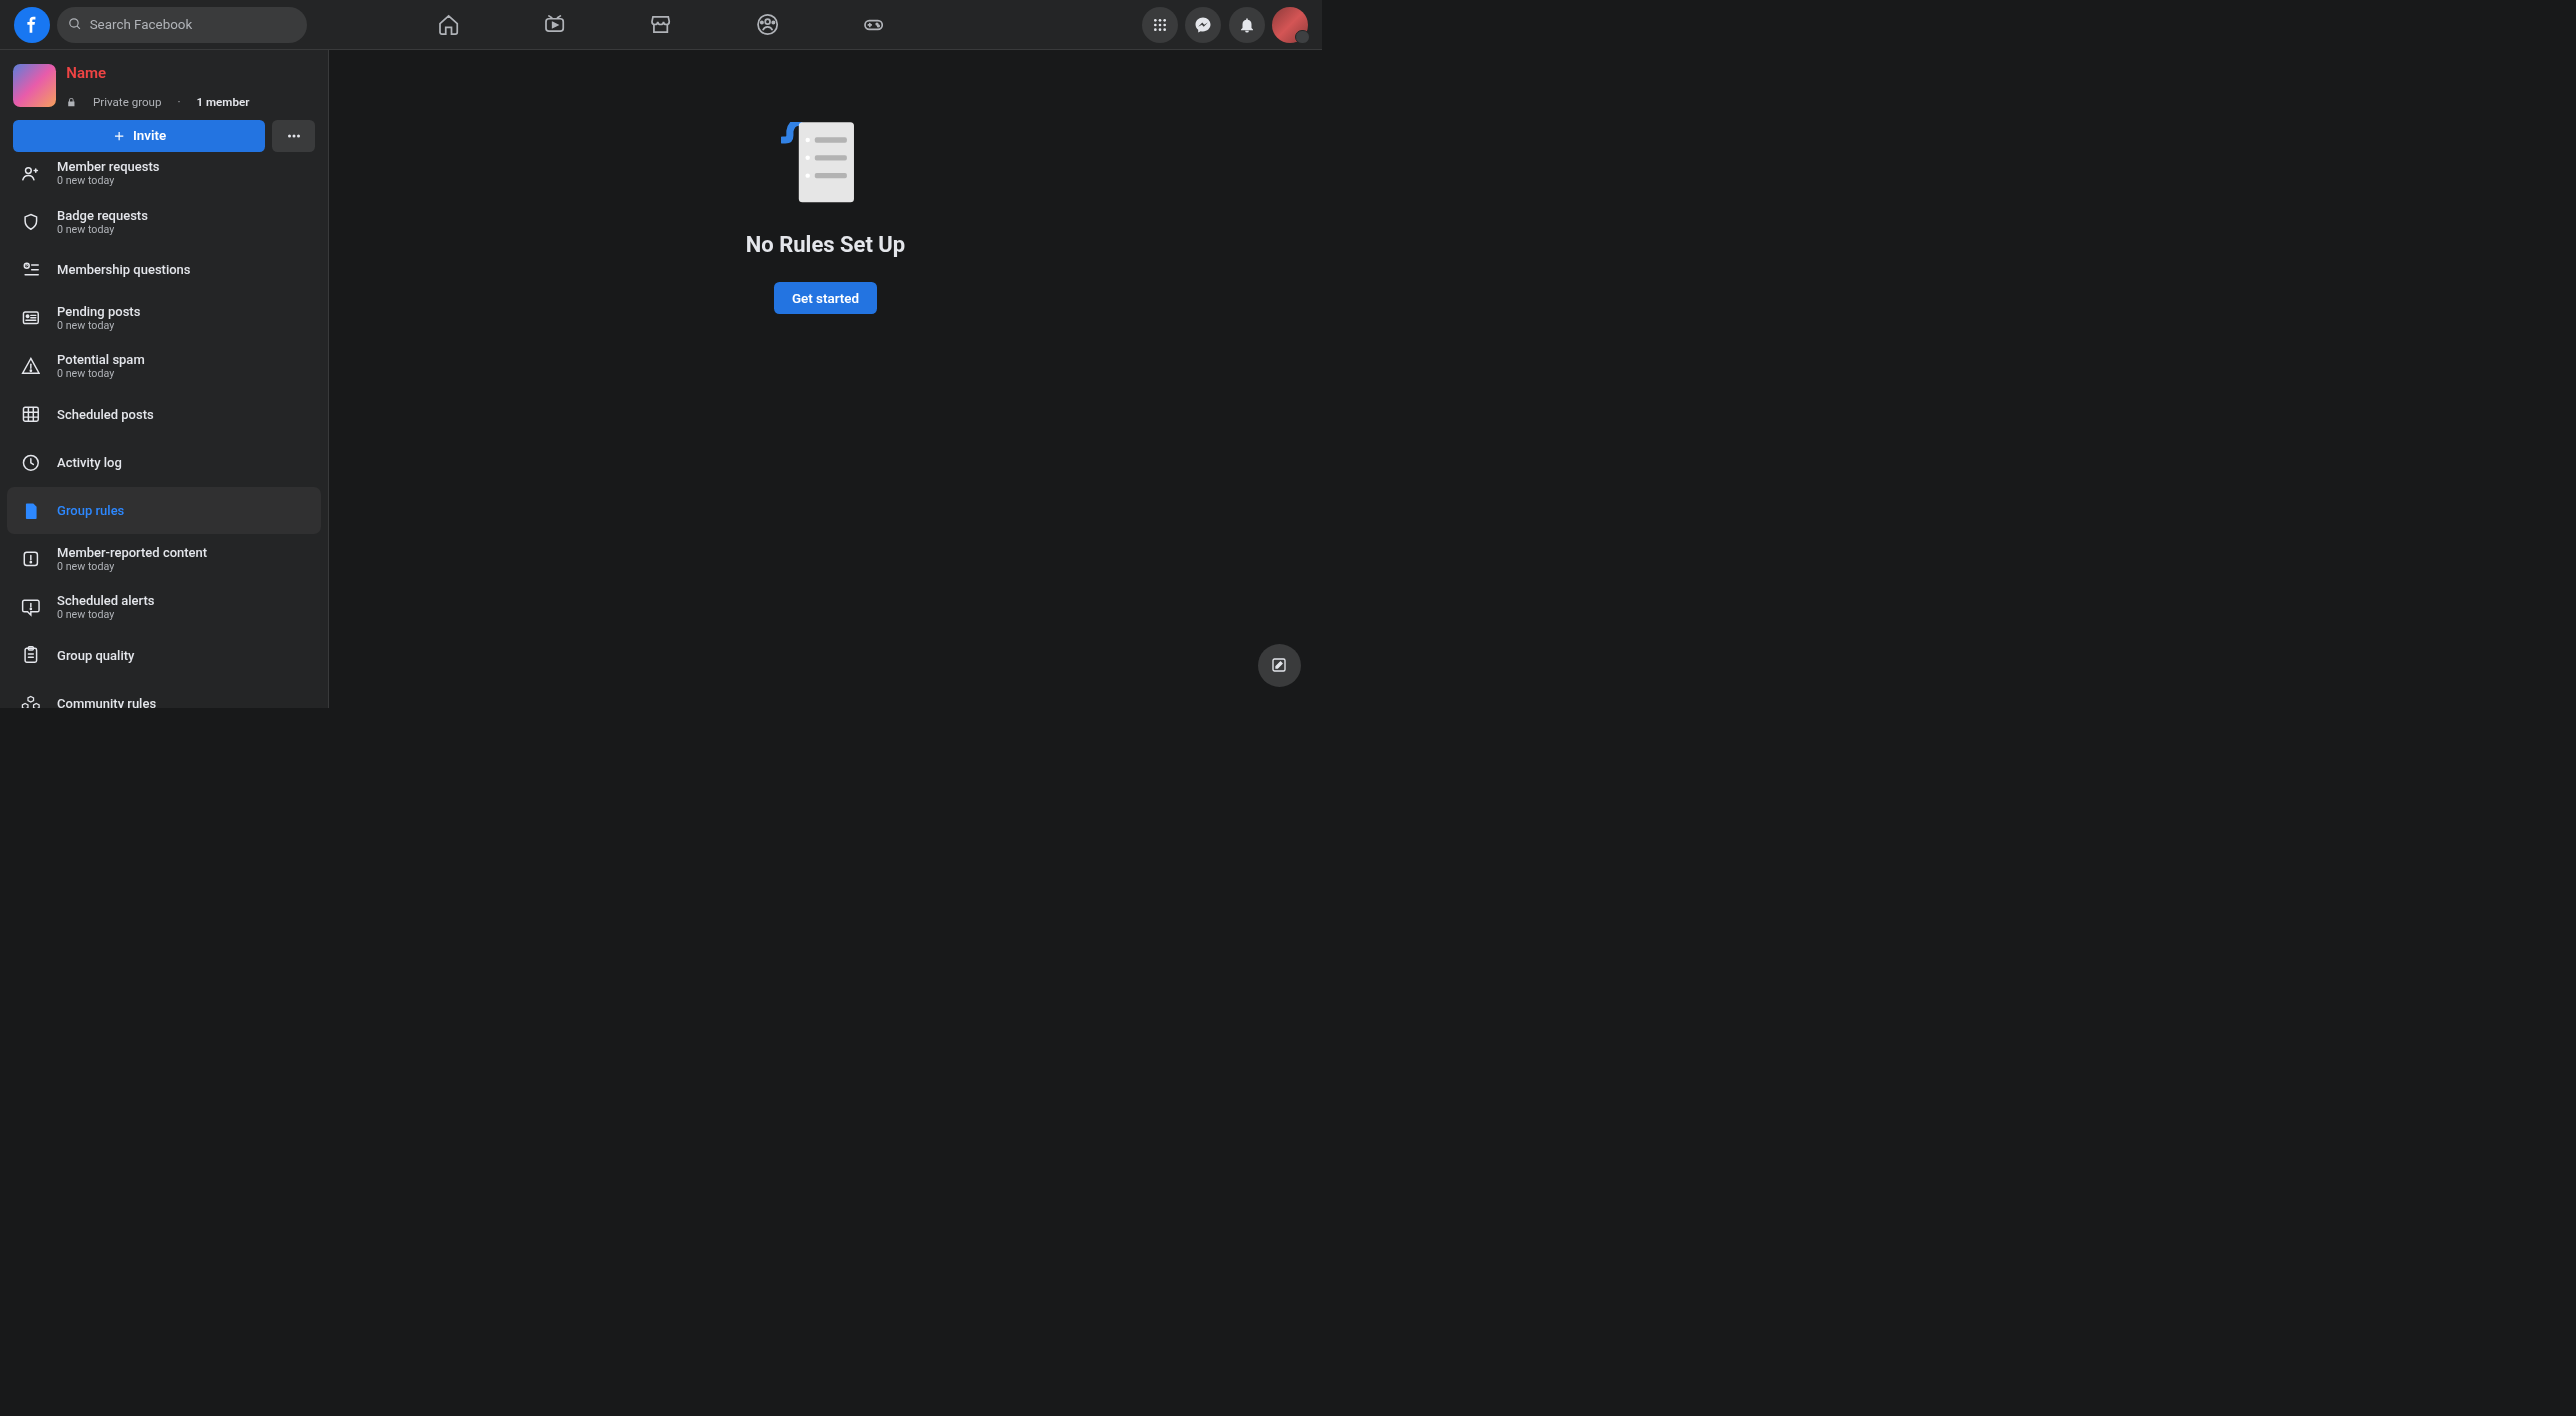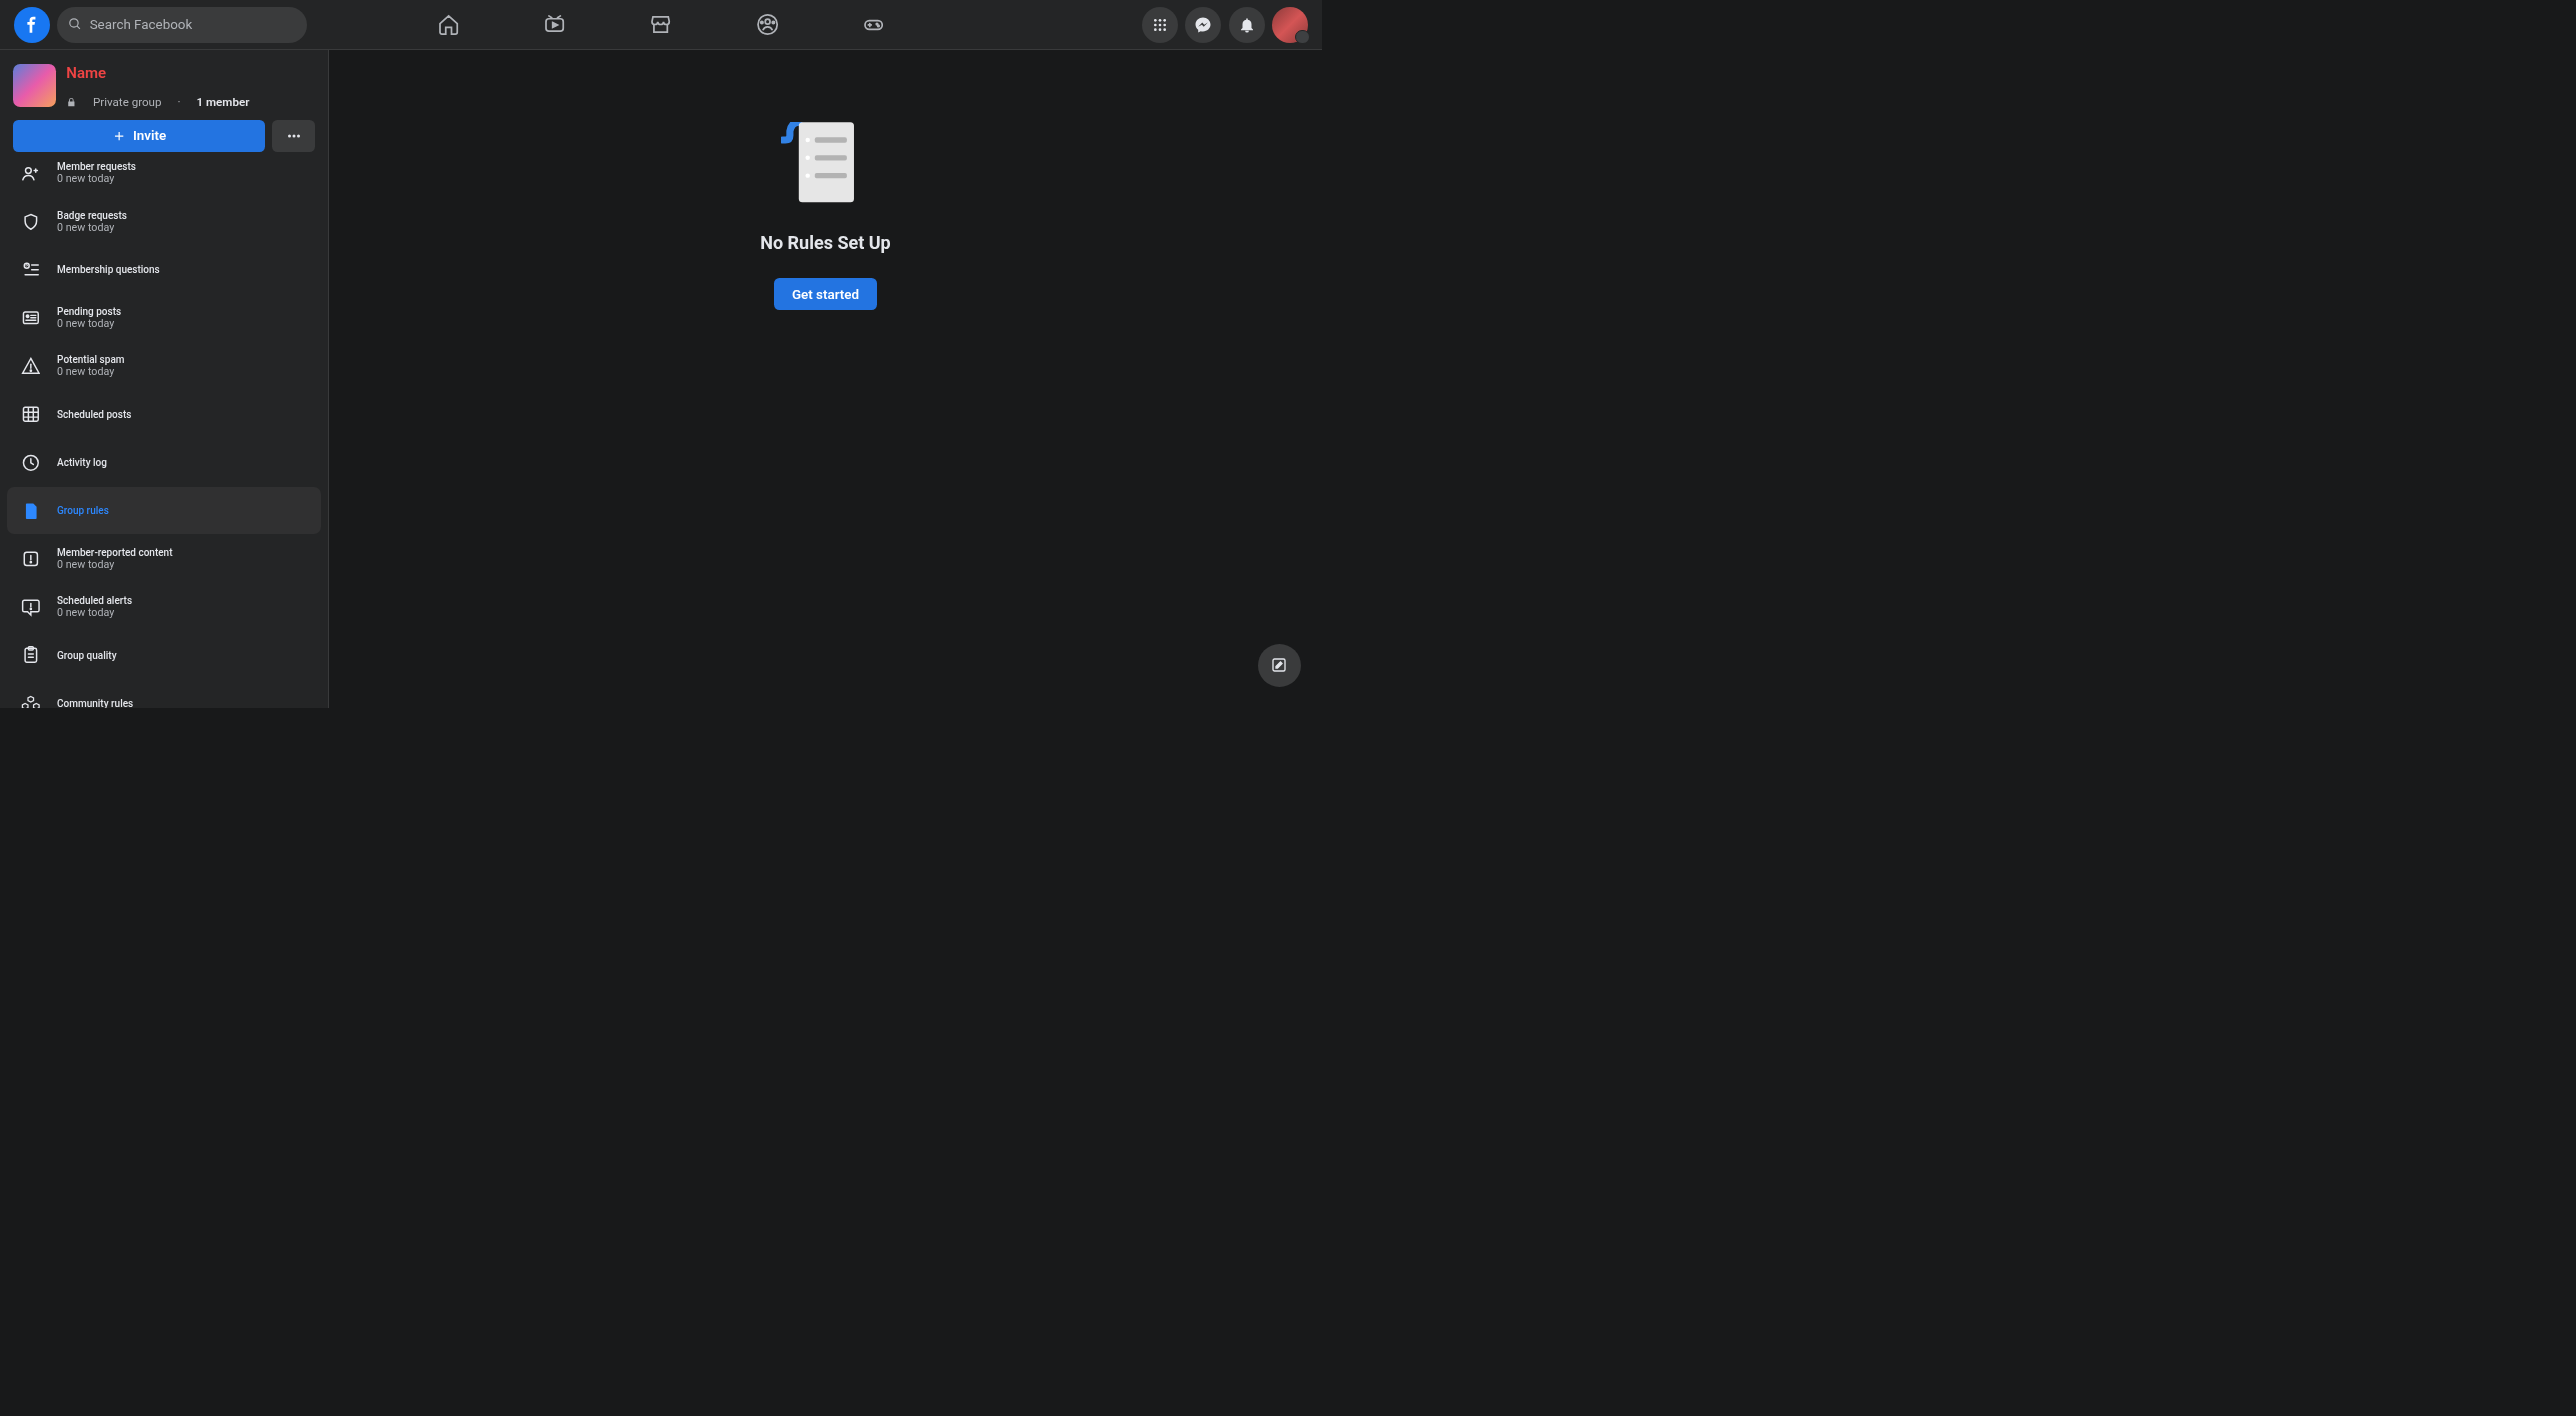--- a/index.html
+++ b/index.html
@@ -216,21 +216,21 @@
       justify-content: center;
       color: #e4e6eb;
       flex-shrink: 0;
       margin-right: 10.7px;
     }
     .side-text {
       display: flex;
       flex-direction: column;
     }
     .side-label {
-      font-size: 10px;
+      font-size: 13px;
       font-weight: 500;
       color: #e4e6eb;
     }
     .side-sub {
       font-size: 10.7px;
       color: #b0b3b8;
     }
     .side-item.cutoff {
       margin-top: -9px;
       overflow: hidden;
@@ -245,21 +245,21 @@
     }
     .empty-icon {
       width: 100px;
       height: 100px;
       margin-bottom: 18px;
       display: flex;
       align-items: center;
       justify-content: center;
     }
     .empty-title {
-      font-size: 18px;
+      font-size: 22px;
       font-weight: 700;
       color: #e4e6eb;
       margin-bottom: 3.6px;
     }
     .empty-desc {
       font-size: 13.4px;
       color: #b0b3b8;
       text-align: center;
       max-width: 501px;
       line-height: 1.35;

